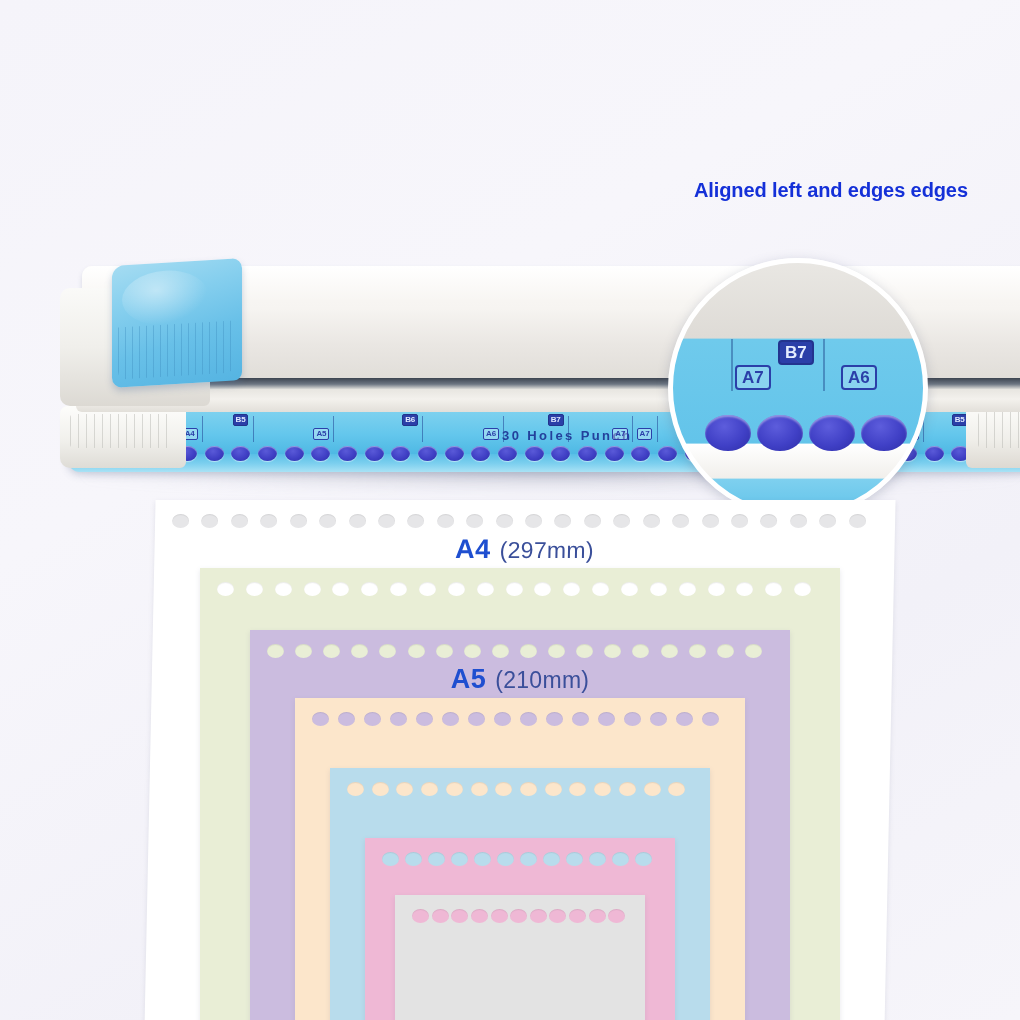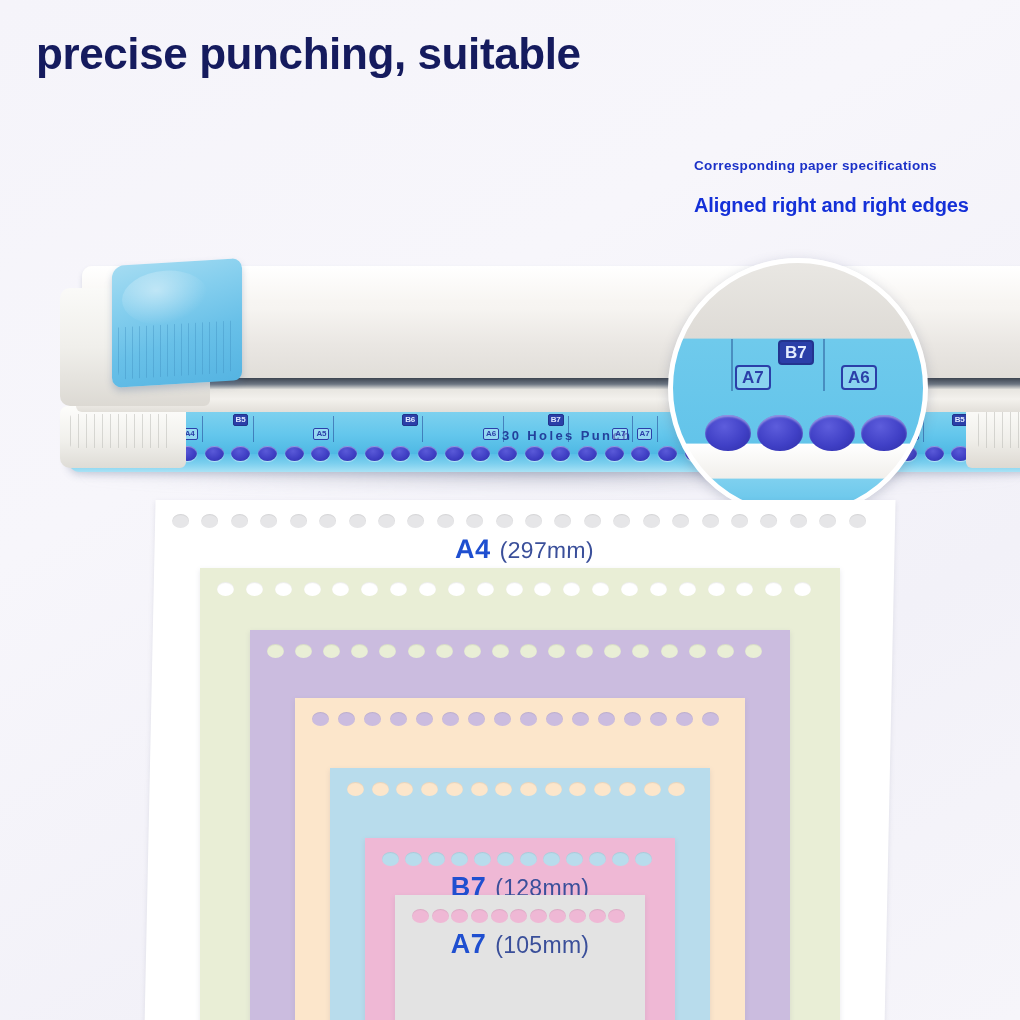--- a/index.html
+++ b/index.html
@@ -164,26 +164,24 @@
   }
   .sheet .lbl b{font-size:27px;font-weight:bold;color:#1f4fd0;letter-spacing:.5px;}
   .sheet .lbl span{font-size:23px;color:#3a4f9a;margin-left:9px;letter-spacing:.3px;}
 </style>
 </head>
 <body>
 
 <div class="stage">
 
   <div class="headline">
-    <div>precise punching, suitable</div>
   </div>
 
   <div class="callout">
-    <div class="small">Corresponding paper specifications</div>
-    <div class="big">Aligned right and right edges</div>
+    <div class="big">Aligned left and edges edges</div>
   </div>
 
   <div class="machine">
     <div class="mach-shadow"></div>
     <div class="base"></div>
     <div class="base-bottom"></div>
     <div class="scale" id="scale">
       <div class="brand">30 Holes Punch</div>
     <div class="tick" style="left: 29.696px;"></div>
         <div class="lab" style="left: 9.696px; top: 16px;">A4</div>
@@ -334,20 +332,21 @@
           <i style="left: 270px; background: rgb(233, 238, 214); box-shadow: rgba(0, 0, 0, 0.08) 0px 1px 1px inset;"></i>
           <i style="left: 298.111px; background: rgb(233, 238, 214); box-shadow: rgba(0, 0, 0, 0.08) 0px 1px 1px inset;"></i>
           <i style="left: 326.222px; background: rgb(233, 238, 214); box-shadow: rgba(0, 0, 0, 0.08) 0px 1px 1px inset;"></i>
           <i style="left: 354.333px; background: rgb(233, 238, 214); box-shadow: rgba(0, 0, 0, 0.08) 0px 1px 1px inset;"></i>
           <i style="left: 382.444px; background: rgb(233, 238, 214); box-shadow: rgba(0, 0, 0, 0.08) 0px 1px 1px inset;"></i>
           <i style="left: 410.556px; background: rgb(233, 238, 214); box-shadow: rgba(0, 0, 0, 0.08) 0px 1px 1px inset;"></i>
           <i style="left: 438.667px; background: rgb(233, 238, 214); box-shadow: rgba(0, 0, 0, 0.08) 0px 1px 1px inset;"></i>
           <i style="left: 466.778px; background: rgb(233, 238, 214); box-shadow: rgba(0, 0, 0, 0.08) 0px 1px 1px inset;"></i>
           <i style="left: 494.889px; background: rgb(233, 238, 214); box-shadow: rgba(0, 0, 0, 0.08) 0px 1px 1px inset;"></i>
         </div>
+        <div class="lbl" style="top: 34px;"><b>A5</b><span>(210mm)</span></div>
       </div>
       <div class="sheet" style="left: 295px; top: 698px; width: 450px; height: 332px; background: rgb(252, 230, 203); box-shadow: rgba(120, 125, 150, 0.18) 0px 2px 5px;">
         <div class="holerow" style="top: 14px;">
           <i style="left: 17px; background: rgb(203, 188, 223); box-shadow: rgba(0, 0, 0, 0.08) 0px 1px 1px inset;"></i>
           <i style="left: 43px; background: rgb(203, 188, 223); box-shadow: rgba(0, 0, 0, 0.08) 0px 1px 1px inset;"></i>
           <i style="left: 69px; background: rgb(203, 188, 223); box-shadow: rgba(0, 0, 0, 0.08) 0px 1px 1px inset;"></i>
           <i style="left: 95px; background: rgb(203, 188, 223); box-shadow: rgba(0, 0, 0, 0.08) 0px 1px 1px inset;"></i>
           <i style="left: 121px; background: rgb(203, 188, 223); box-shadow: rgba(0, 0, 0, 0.08) 0px 1px 1px inset;"></i>
           <i style="left: 147px; background: rgb(203, 188, 223); box-shadow: rgba(0, 0, 0, 0.08) 0px 1px 1px inset;"></i>
           <i style="left: 173px; background: rgb(203, 188, 223); box-shadow: rgba(0, 0, 0, 0.08) 0px 1px 1px inset;"></i>
@@ -388,33 +387,31 @@
           <i style="left: 86px; background: rgb(184, 220, 236); box-shadow: rgba(0, 0, 0, 0.08) 0px 1px 1px inset;"></i>
           <i style="left: 109px; background: rgb(184, 220, 236); box-shadow: rgba(0, 0, 0, 0.08) 0px 1px 1px inset;"></i>
           <i style="left: 132px; background: rgb(184, 220, 236); box-shadow: rgba(0, 0, 0, 0.08) 0px 1px 1px inset;"></i>
           <i style="left: 155px; background: rgb(184, 220, 236); box-shadow: rgba(0, 0, 0, 0.08) 0px 1px 1px inset;"></i>
           <i style="left: 178px; background: rgb(184, 220, 236); box-shadow: rgba(0, 0, 0, 0.08) 0px 1px 1px inset;"></i>
           <i style="left: 201px; background: rgb(184, 220, 236); box-shadow: rgba(0, 0, 0, 0.08) 0px 1px 1px inset;"></i>
           <i style="left: 224px; background: rgb(184, 220, 236); box-shadow: rgba(0, 0, 0, 0.08) 0px 1px 1px inset;"></i>
           <i style="left: 247px; background: rgb(184, 220, 236); box-shadow: rgba(0, 0, 0, 0.08) 0px 1px 1px inset;"></i>
           <i style="left: 270px; background: rgb(184, 220, 236); box-shadow: rgba(0, 0, 0, 0.08) 0px 1px 1px inset;"></i>
         </div>
-        <div class="lbl" style="top: 34px;"><b>B7</b><span>(128mm)</span></div>
       </div>
       <div class="sheet" style="left: 395px; top: 895px; width: 250px; height: 135px; background: rgb(227, 227, 227); box-shadow: rgba(120, 125, 150, 0.18) 0px 2px 5px;">
         <div class="holerow" style="top: 14px;">
           <i style="left: 17px; background: rgb(239, 184, 213); box-shadow: rgba(0, 0, 0, 0.08) 0px 1px 1px inset;"></i>
           <i style="left: 36.6364px; background: rgb(239, 184, 213); box-shadow: rgba(0, 0, 0, 0.08) 0px 1px 1px inset;"></i>
           <i style="left: 56.2727px; background: rgb(239, 184, 213); box-shadow: rgba(0, 0, 0, 0.08) 0px 1px 1px inset;"></i>
           <i style="left: 75.9091px; background: rgb(239, 184, 213); box-shadow: rgba(0, 0, 0, 0.08) 0px 1px 1px inset;"></i>
           <i style="left: 95.5455px; background: rgb(239, 184, 213); box-shadow: rgba(0, 0, 0, 0.08) 0px 1px 1px inset;"></i>
           <i style="left: 115.182px; background: rgb(239, 184, 213); box-shadow: rgba(0, 0, 0, 0.08) 0px 1px 1px inset;"></i>
           <i style="left: 134.818px; background: rgb(239, 184, 213); box-shadow: rgba(0, 0, 0, 0.08) 0px 1px 1px inset;"></i>
           <i style="left: 154.455px; background: rgb(239, 184, 213); box-shadow: rgba(0, 0, 0, 0.08) 0px 1px 1px inset;"></i>
           <i style="left: 174.091px; background: rgb(239, 184, 213); box-shadow: rgba(0, 0, 0, 0.08) 0px 1px 1px inset;"></i>
           <i style="left: 193.727px; background: rgb(239, 184, 213); box-shadow: rgba(0, 0, 0, 0.08) 0px 1px 1px inset;"></i>
           <i style="left: 213.364px; background: rgb(239, 184, 213); box-shadow: rgba(0, 0, 0, 0.08) 0px 1px 1px inset;"></i>
         </div>
-        <div class="lbl" style="top: 34px;"><b>A7</b><span>(105mm)</span></div>
       </div>
     </div>
 
 </div>
 
 </body></html>

